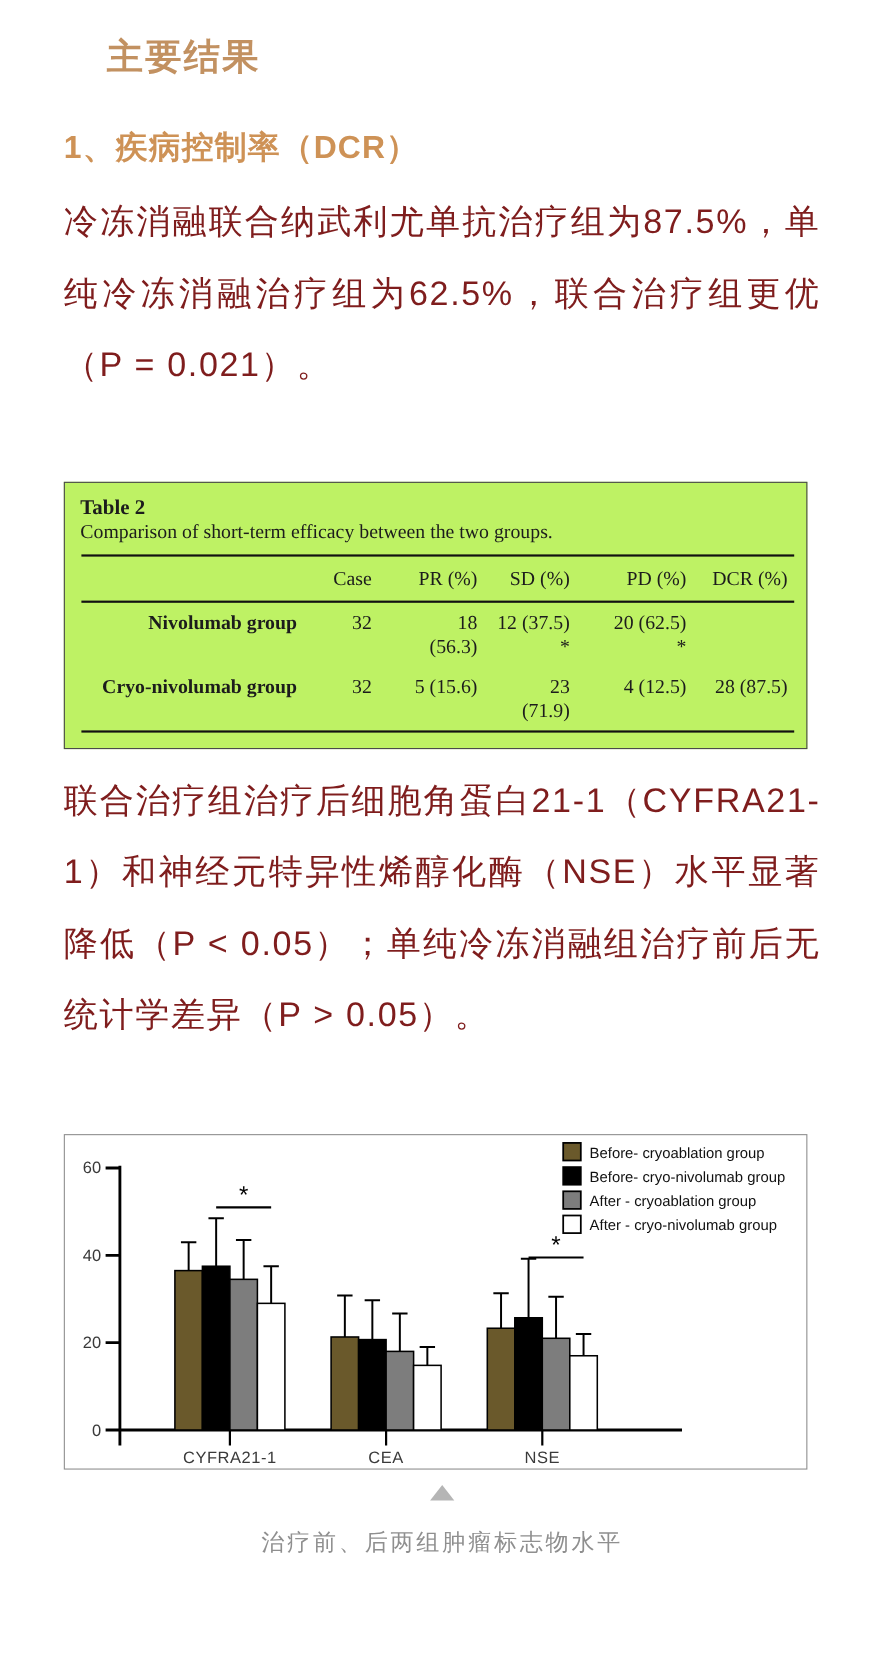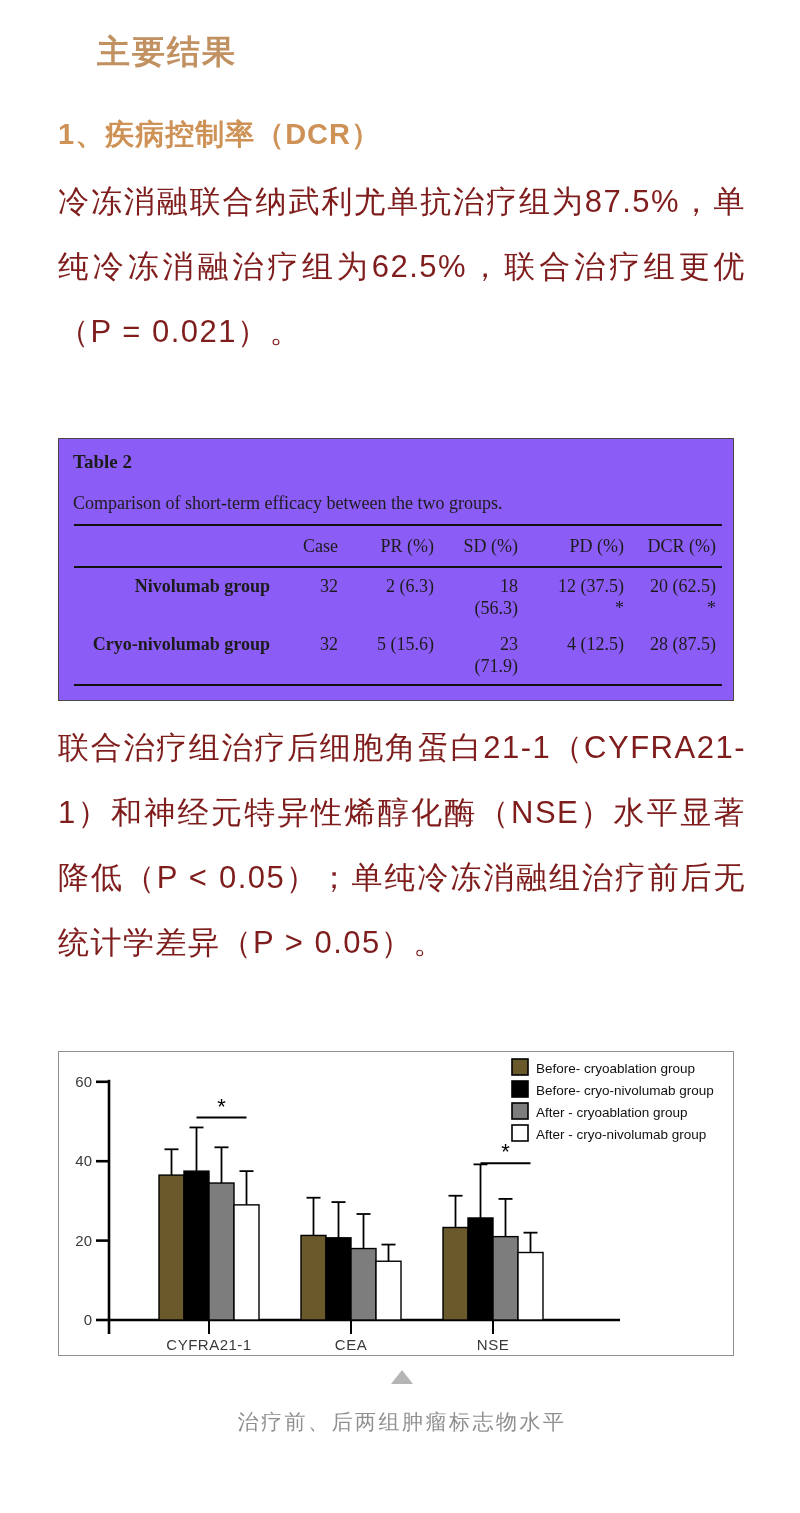--- a/index.html
+++ b/index.html
@@ -22,25 +22,25 @@
   .body-para {
     margin-top:14px;
     font-size:31px; line-height:65px; letter-spacing:1.5px;
     text-align:justify; text-justify:inter-character;
     color:#7f1d1d; width:688px;
   }
 
   
   .table-box {
     margin-top:74px; width:676px; border:1px solid #4a4a4a;
-    background:#8b5cf6; padding:12px 10px 14px 14px;
+    background:#bef264; padding:12px 10px 14px 14px;
     font-family:"Liberation Serif","DejaVu Serif",serif; color:#1c1c1c;
   }
   .table-title { font-size:19px; font-weight:bold; }
-  .table-caption { font-size:18px; margin-top:20px; }
+  .table-caption { font-size:18px; margin-top:0; }
   .rule { height:2px; background:#111; margin:0 1px; }
   .rule.top { margin-top:10px; }
   .tgrid {
     display:grid;
     grid-template-columns:200px 68px 96px 84px 106px 92px;
     padding:0 1px;
     text-align:right;
   }
   .tgrid .cell {
     font-size:18px; line-height:22px; padding:7px 4px 7px 0;
@@ -88,21 +88,20 @@
       <div class="cell head">Case</div>
       <div class="cell head">PR (%)</div>
       <div class="cell head">SD (%)</div>
       <div class="cell head">PD (%)</div>
       <div class="cell head">DCR (%)</div>
     </div>
     <div class="rule"></div>
     <div class="tgrid">
       <div class="cell rowlabel">Nivolumab group</div>
       <div class="cell">32</div>
-      <div class="cell">2 (6.3)</div>
       <div class="cell">18
 (56.3)</div>
       <div class="cell">12 (37.5)
 *</div>
       <div class="cell">20 (62.5)
 *</div>
     </div>
     <div class="tgrid">
       <div class="cell rowlabel">Cryo-nivolumab group</div>
       <div class="cell">32</div>

